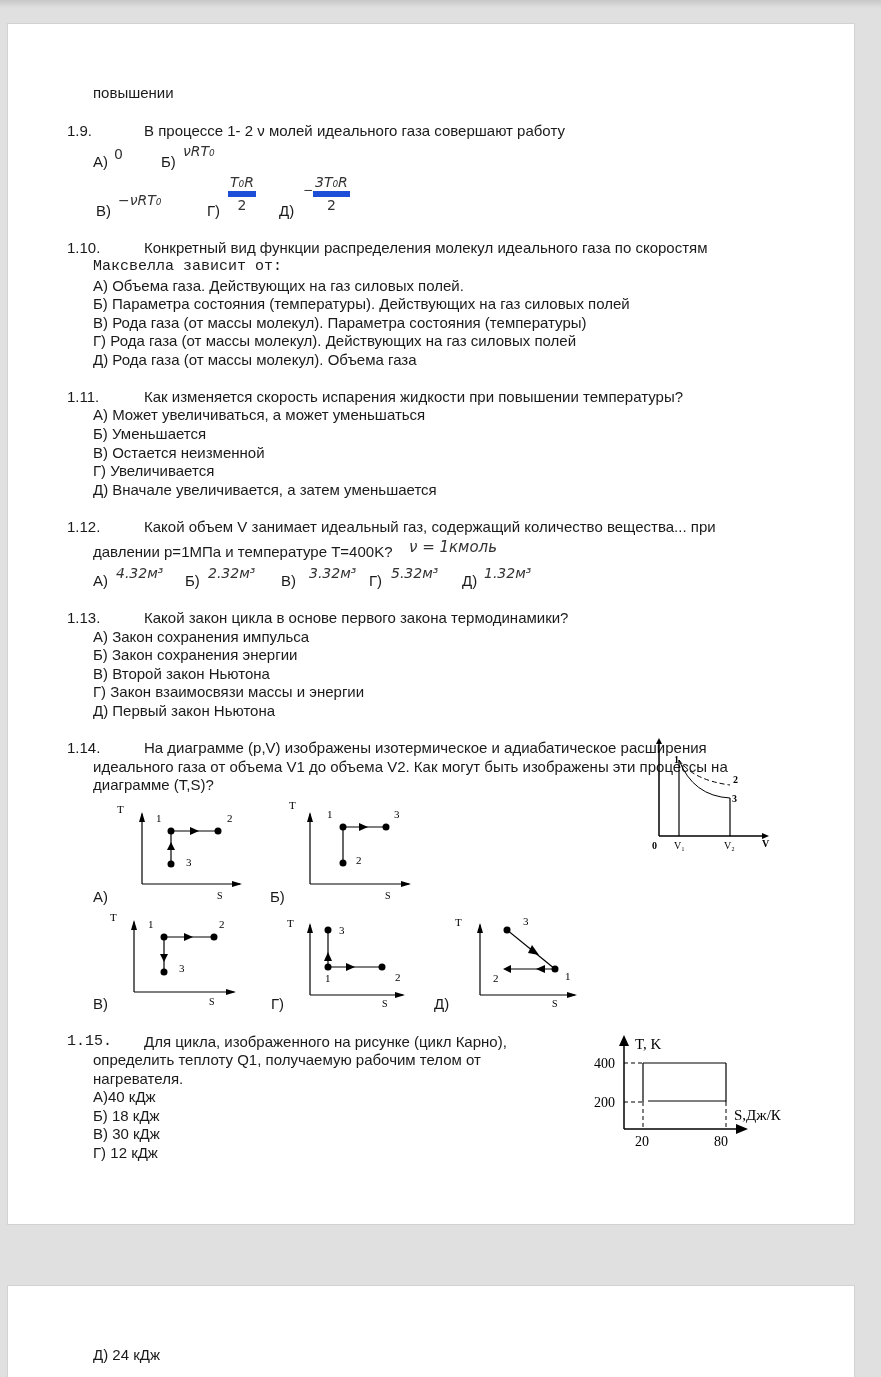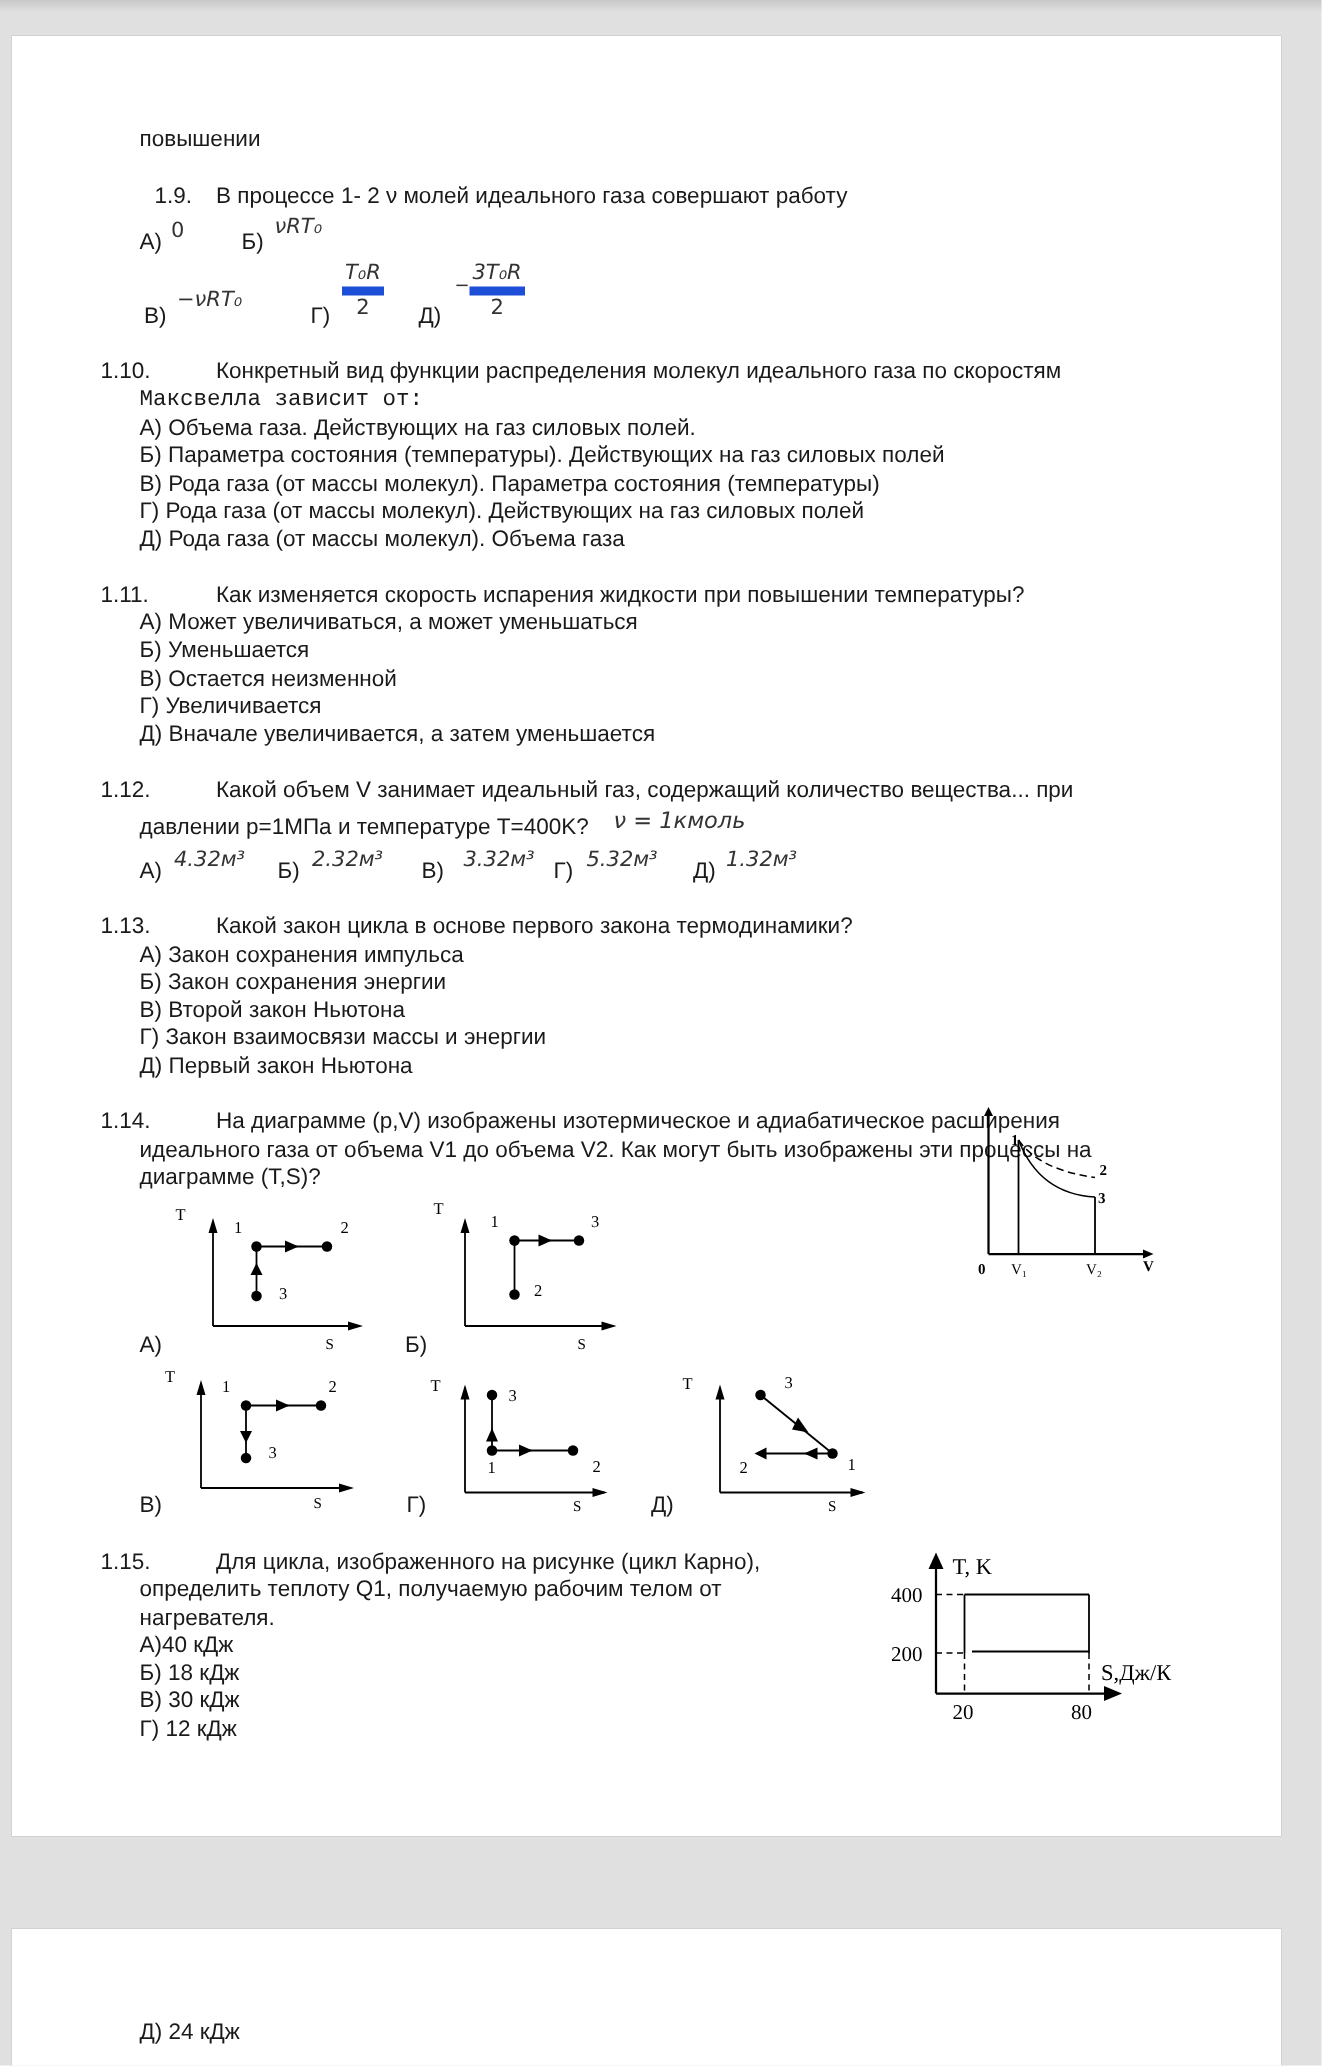--- a/index.html
+++ b/index.html
@@ -17,21 +17,21 @@
 </style>
 </head>
 <body>
 
 <div class="topshade"></div>
 
 <div class="page" style="top:23px;height:1202px;"></div>
 
 <div class="t" style="left:93px;top:84px;">повышении</div>
 
-<div class="num" style="left:67px;top:122px;margin-left:36px;">1.9.</div>
+<div class="num" style="left:67px;top:122px;">1.9.</div>
 <div class="t" style="left:144px;top:122px;">В процессе 1- 2 ν молей идеального газа совершают работу</div>
 <div class="t" style="left:93px;top:153px;">А)</div>
 <div class="m" style="left:114px;top:146px;font-style:normal;">0</div>
 <div class="t" style="left:161px;top:153px;">Б)</div>
 <div class="m" style="left:183px;top:143px;">νRT₀</div>
 <div class="t" style="left:96px;top:202px;">В)</div>
 <div class="m" style="left:118px;top:192px;">−νRT₀</div>
 <div class="t" style="left:207px;top:202px;">Г)</div>
 <div class="frac" style="left:228px;top:174px;">
   <span class="n">T₀R</span>
@@ -199,21 +199,21 @@
   <polygon points="56,55 48,59 56,63" fill="#000"></polygon>
   <circle cx="52" cy="20" r="3.5" fill="#000"></circle>
     <circle cx="100" cy="59" r="3.5" fill="#000"></circle>
   <text x="68" y="15" font-size="11">3</text>
   <text x="38" y="72" font-size="11">2</text>
   <text x="110" y="70" font-size="11">1</text>
   <text x="97" y="97" font-size="10">S</text>
 </svg>
 <div class="t" style="left:434px;top:995px;">Д)</div>
 
-<div class="num" style="left:67px;top:1033px;">1.15.</div>
+<div class="num" style="left:67px;top:1033px;font-family:Liberation Mono, monospace;">1.15.</div>
 <div class="t" style="left:144px;top:1033px;">Для цикла, изображенного на рисунке (цикл Карно),</div>
 <div class="t" style="left:93px;top:1051px;text-align:right;">определить теплоту  Q1, получаемую рабочим телом от</div>
 <div class="t" style="left:93px;top:1070px;">нагревателя.</div>
 <div class="t" style="left:93px;top:1088px;">А)40 кДж</div>
 <div class="t" style="left:93px;top:1107px;">Б) 18 кДж</div>
 <div class="t" style="left:93px;top:1125px;">В) 30 кДж</div>
 <div class="t" style="left:93px;top:1144px;">Г) 12 кДж</div>
 
 <svg width="220" height="125" style="left:580px;top:1030px;">
   <line x1="44" y1="99" x2="44" y2="12" stroke="#000" stroke-width="1.5"></line>

